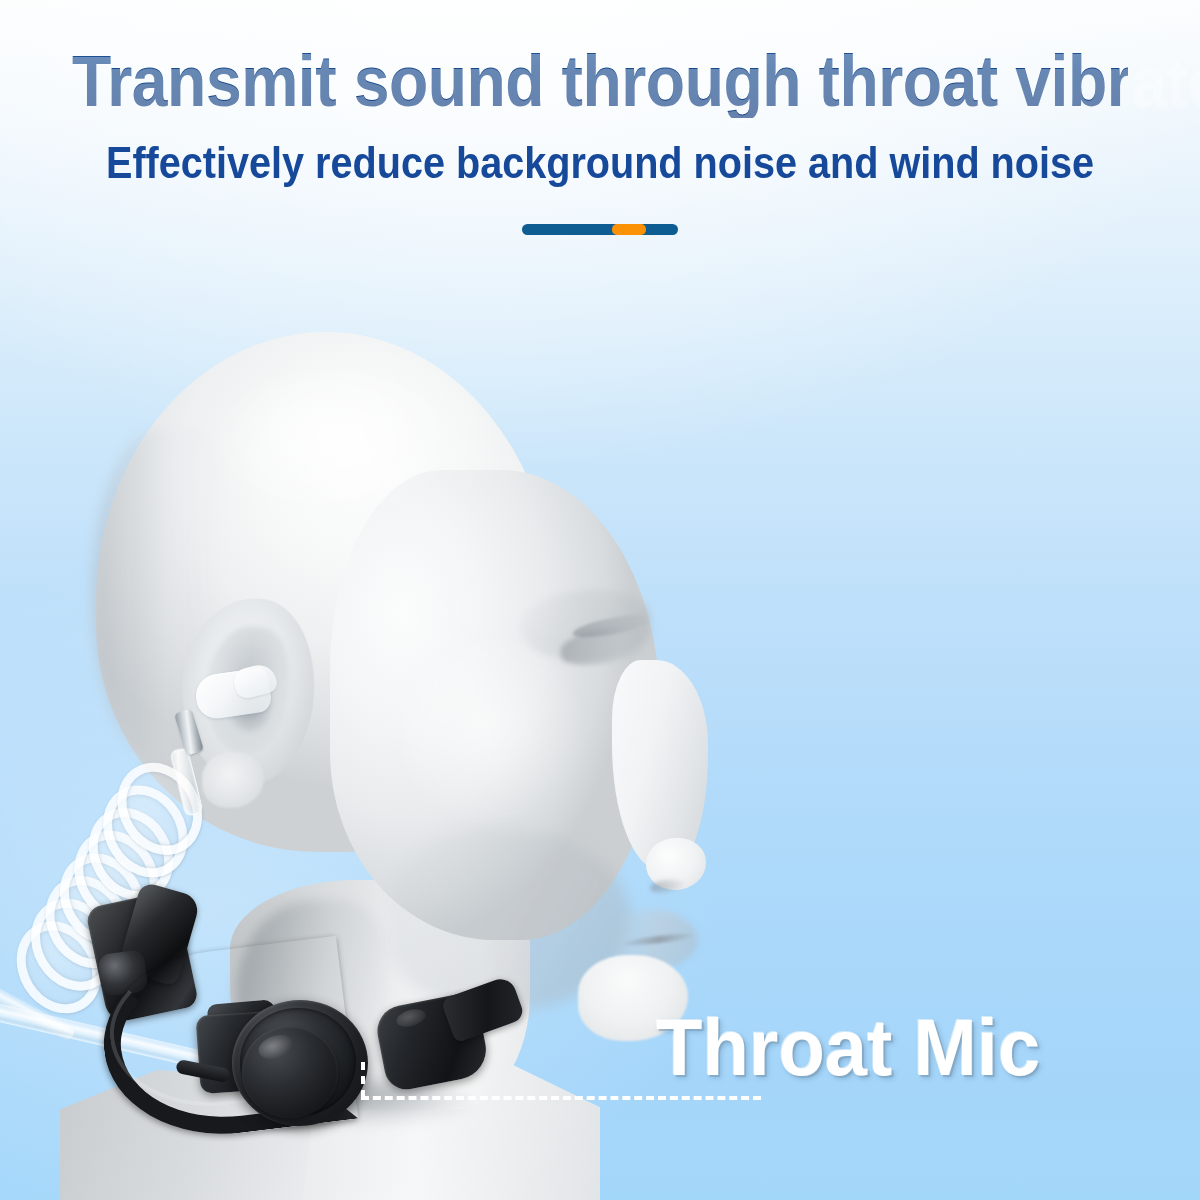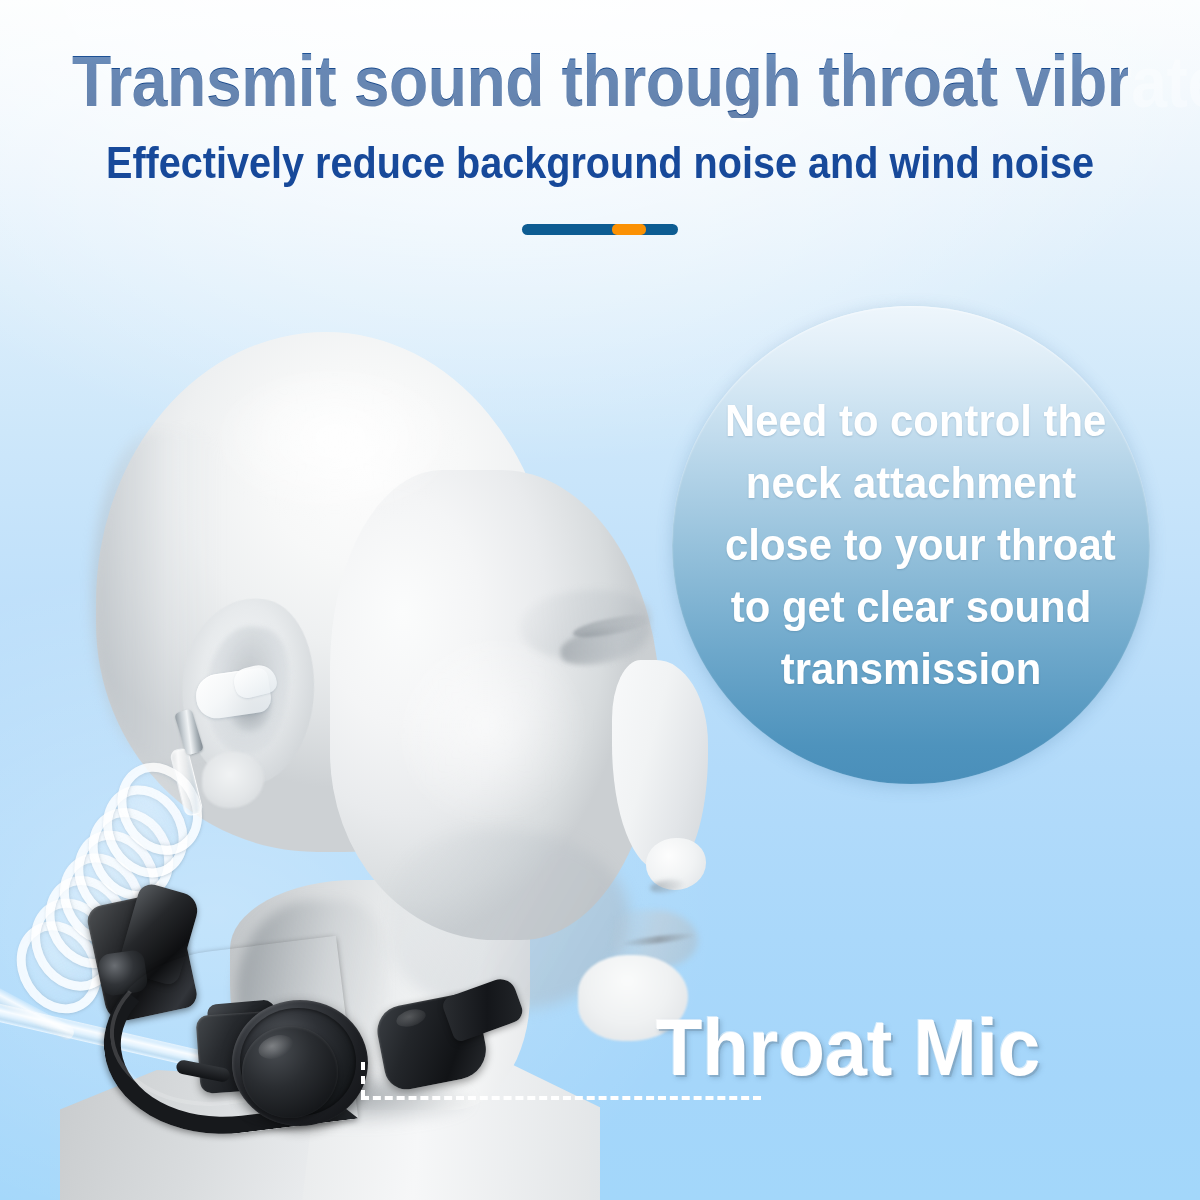--- a/index.html
+++ b/index.html
@@ -820,27 +820,18 @@
     <h1 class="headline">Transmit sound through throat vibrate</h1>
     <p class="subhead">Effectively reduce background noise and wind noise</p>
   </div>
 
   <div class="divider-wrap">
     <div class="divider">
       <div class="divider-accent"></div>
     </div>
   </div>
 
-  <div class="bubble">
-    <div class="bubble-text">
-      <span>Need to control the</span>
-      <span>neck attachment</span>
-      <span>close to your throat</span>
-      <span>to get clear sound</span>
-      <span>transmission</span>
-    </div>
-  </div>
 
   <div class="dash-v"></div>
   <div class="dash-h"></div>
   <div class="product-label">Throat Mic</div>
 
 </div>
 
 </body></html>

